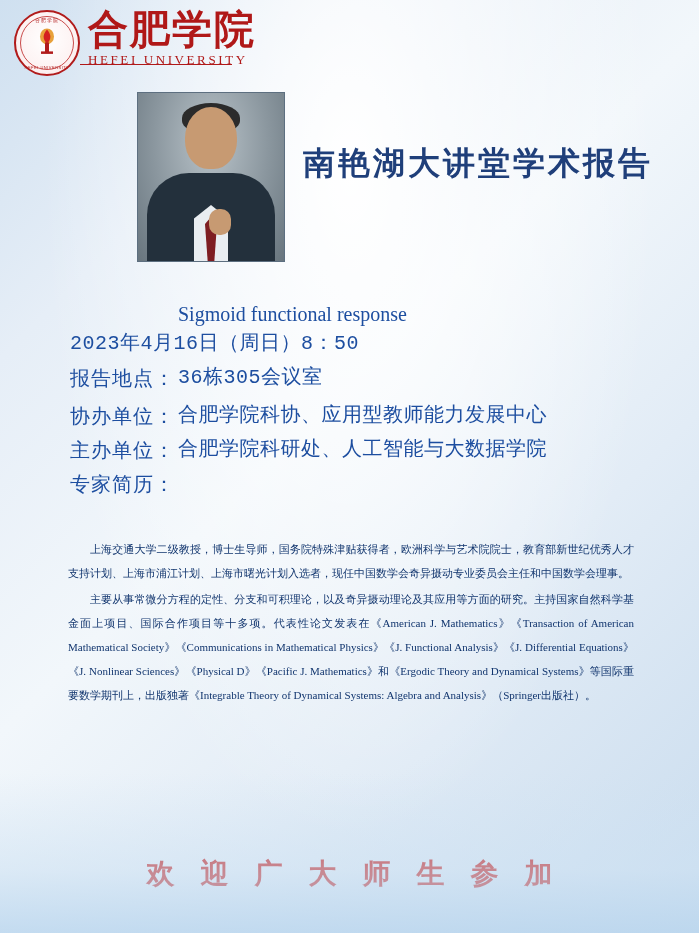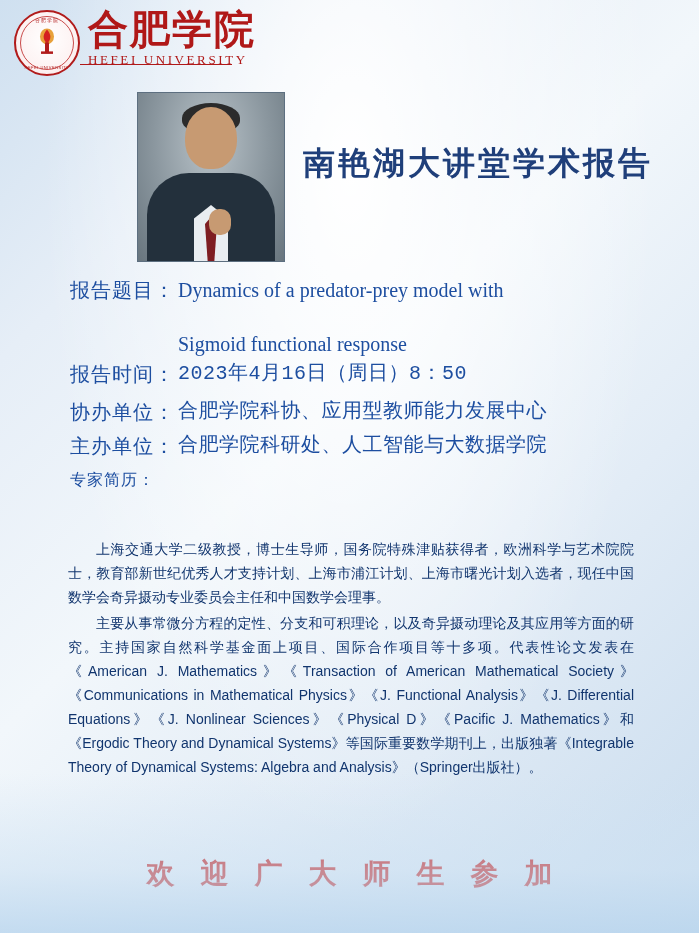--- a/index.html
+++ b/index.html
@@ -240,44 +240,44 @@
   }
   .topic-line2 {
     margin-left: 108px;
     font-size: 20px;
     line-height: 30px;
     color: #1d4ea0;
     font-family: "Liberation Serif", serif;
     margin-top: 24px;
   }
   .bio-head {
-    font-size: 16px;
+    font-size: 20px;
     line-height: 30px;
     color: #1d4ea0;
     font-family: "DejaVu Sans", sans-serif;
     letter-spacing: 1px;
     margin-top: 2px;
   }
 
   
   .bio {
     position: absolute;
     left: 68px;
     top: 537px;
     width: 566px;
     color: #11356e;
   }
   .bio p {
     margin: 0 0 2px 0;
-    font-size: 14px;
+    font-size: 11px;
     line-height: 24px;
     text-align: justify;
     text-justify: inter-ideograph;
     text-indent: 2em;
-    font-family: Liberation Sans, sans-serif;
+    font-family: Liberation Serif, serif;
   }
 
   
   .footer {
     position: absolute;
     left: 0;
     top: 855px;
     width: 699px;
     text-align: center;
     font-size: 28px;
@@ -320,31 +320,30 @@
       <div class="tie"></div>
       <div class="hair"></div>
       <div class="head"></div>
       <div class="hand"></div>
     </div>
     <div class="main-title">南艳湖大讲堂学术报告</div>
   </div>
 
   <div class="info">
 
-    <div class="info-row">
-      <div class="info-label">报告题目：</div>
-      <div class="info-value">Dynamics of a predator-prey model with</div>
-    </div>
     <div class="topic-line2">Sigmoid functional response</div>
 
     <div class="info-row">
-      <div class="info-label">报告时间：</div>
       <div class="info-value cn">2023年4月16日（周日）8：50</div>
     </div>
 
+    <div class="info-row">
+      <div class="info-label">报告地点：</div>
+      <div class="info-value cn">36栋305会议室</div>
+    </div>
 
     <div class="info-row">
     </div>
 
     <div class="info-row">
       <div class="info-label">协办单位：</div>
       <div class="info-value cn">合肥学院科协、应用型教师能力发展中心</div>
     </div>
 
     <div class="info-row">

